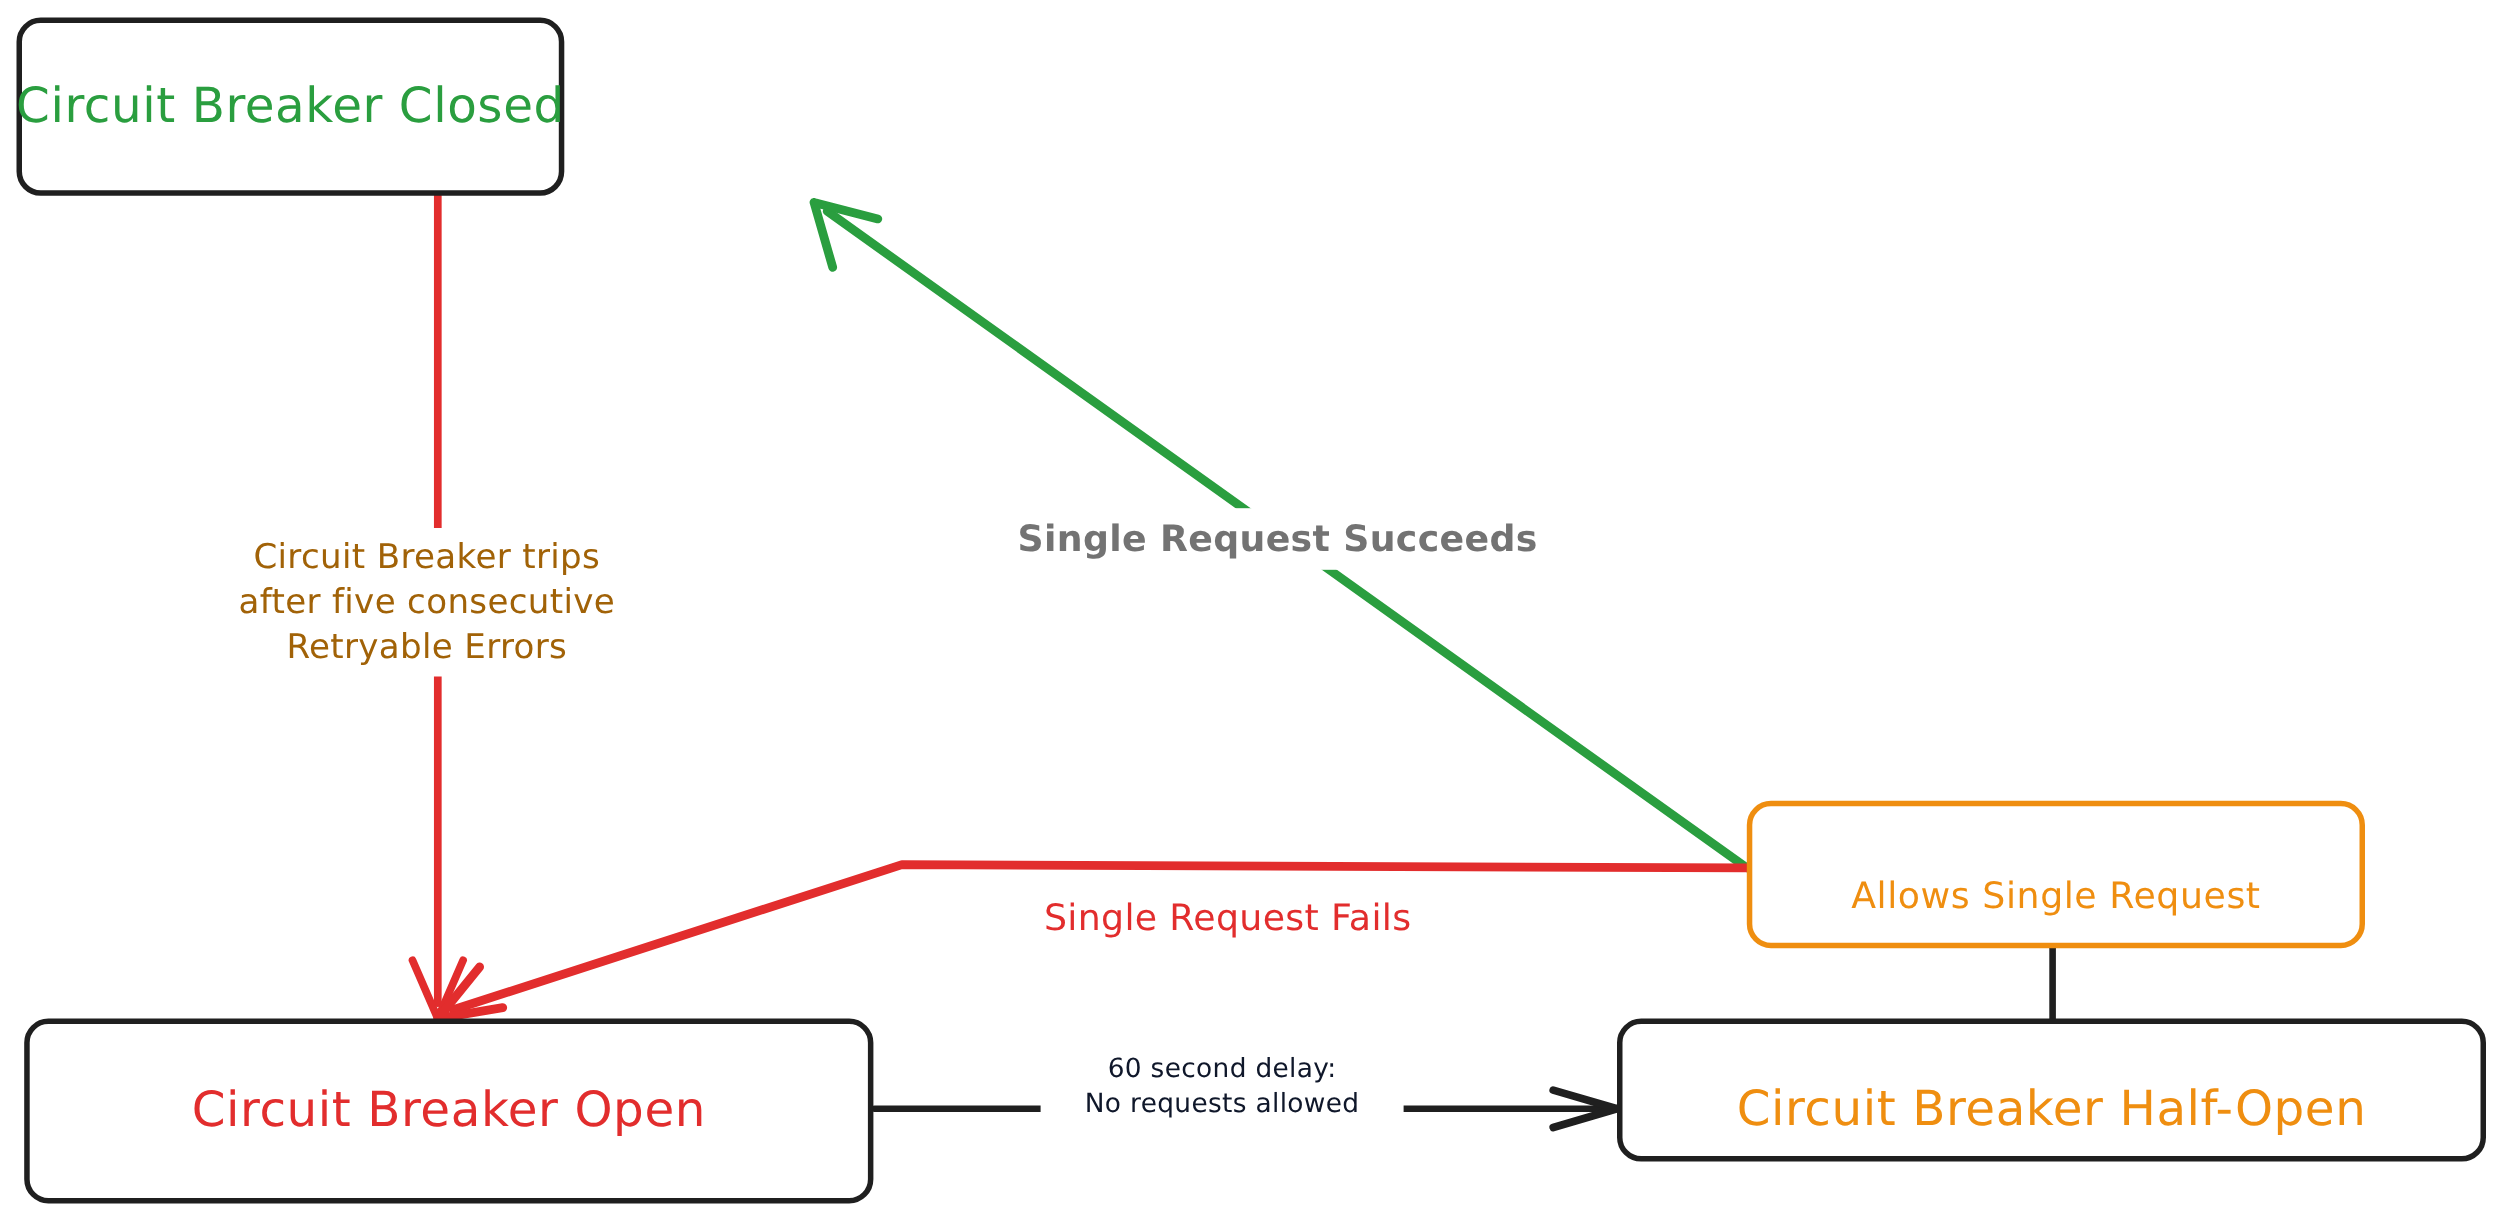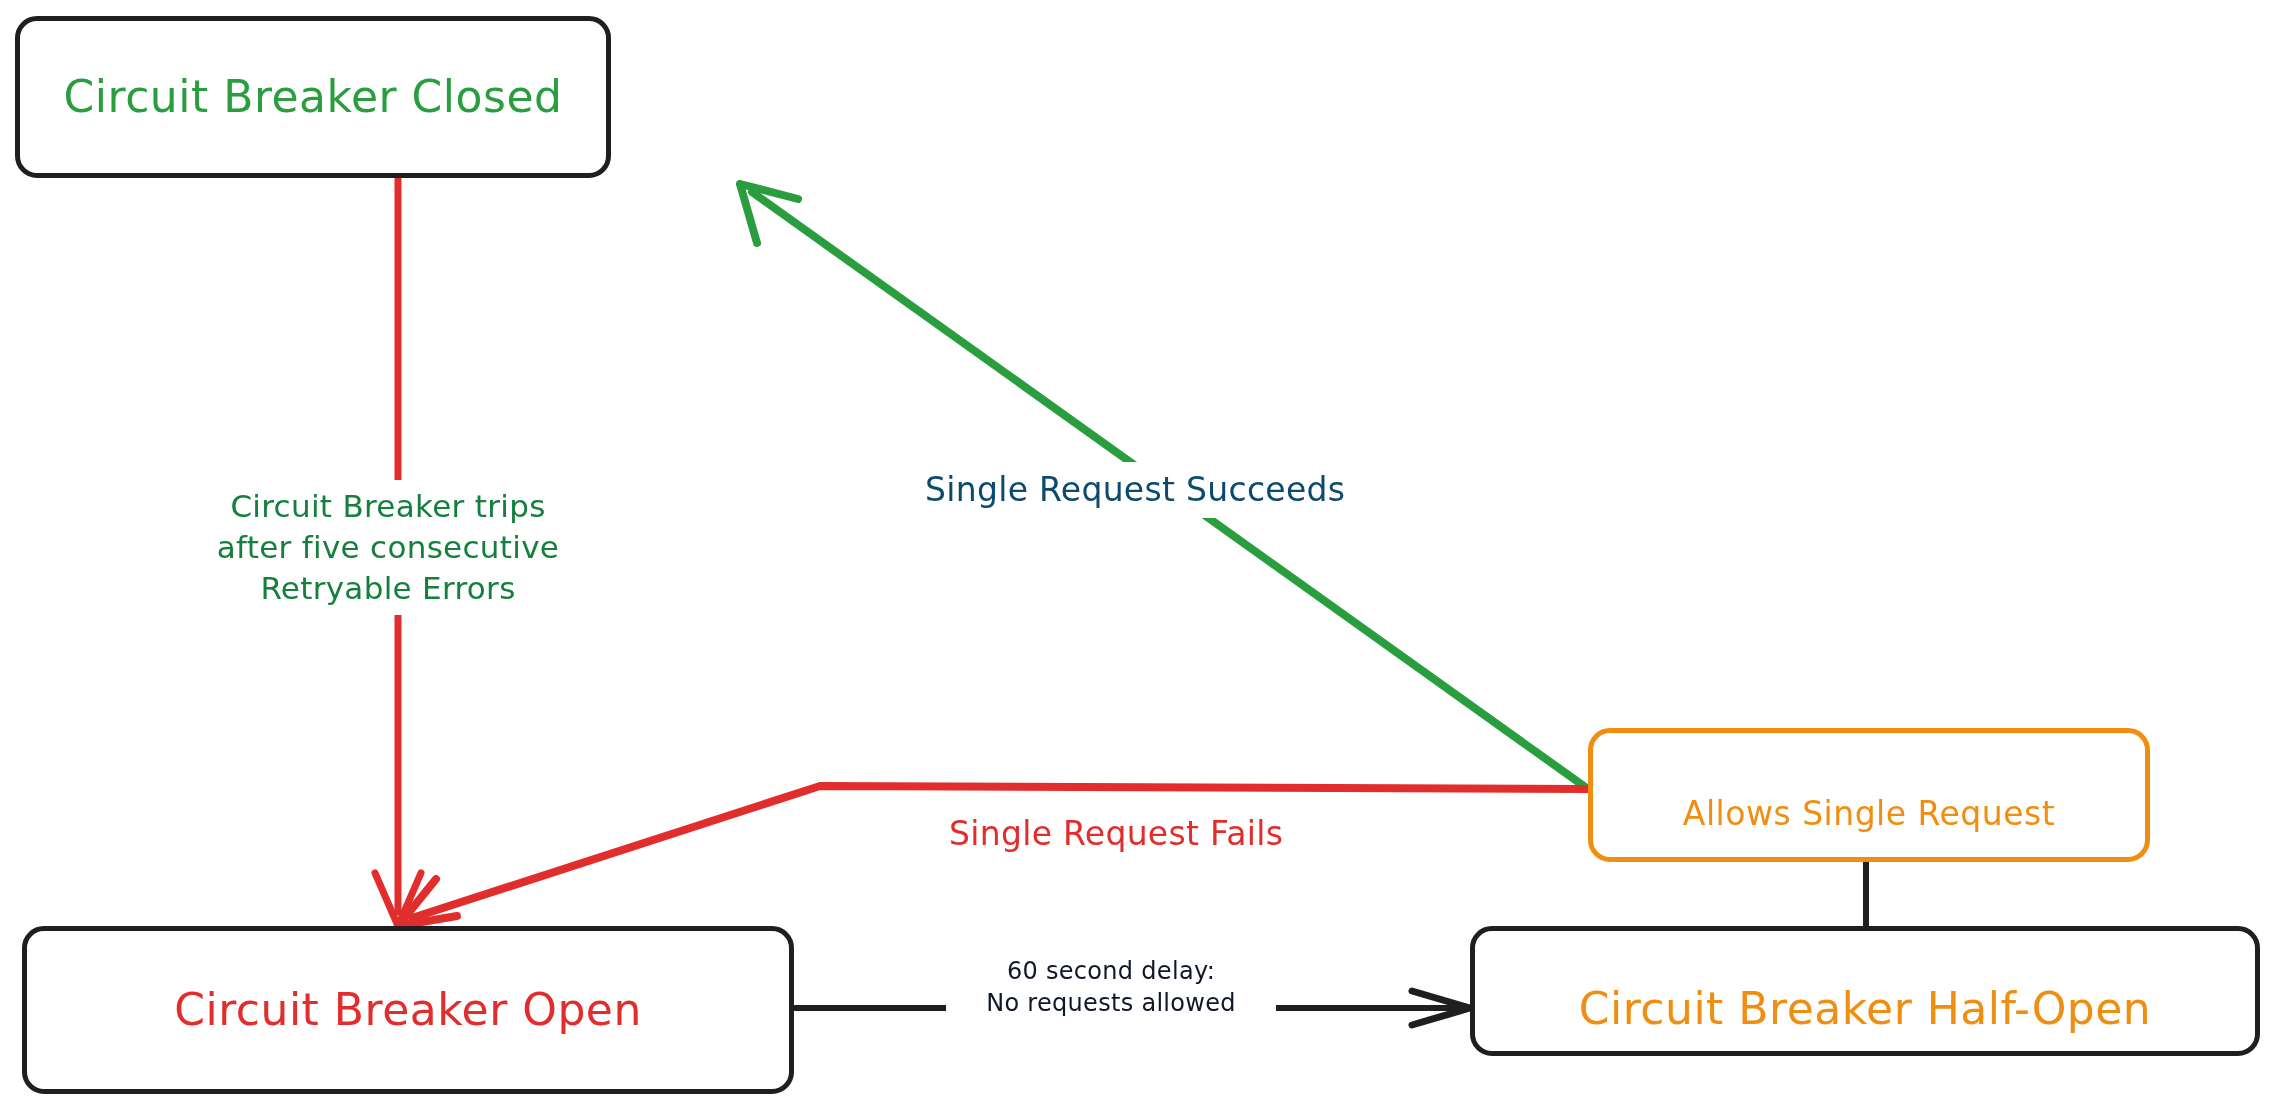--- a/index.html
+++ b/index.html
@@ -89,43 +89,43 @@
   <g>
     <path d="M 795 1008 L 1456 1008" stroke="#1f1f1f" stroke-width="6" fill="none" stroke-linecap="round"></path>
     <path d="M 1470 1008 L 1412 991 M 1470 1008 L 1412 1025" stroke="#1f1f1f" stroke-width="7" fill="none" stroke-linecap="round" stroke-linejoin="round"></path>
   </g>
 
   <g>
     <path d="M 1866 862 L 1866 926" stroke="#1f1f1f" stroke-width="6" fill="none" stroke-linecap="round"></path>
   </g>
 </svg>
 
-<div class="node node-black" id="node-closed" style="left: 15px; top: 16px; width: 596px; height: 162px; border-color: rgb(31, 31, 31);">
+<div class="node node-black" id="node-closed" style="left: 15px; top: 16px; width: 498px; height: 162px; border-color: rgb(31, 31, 31);">
   <span class="node-label c-green" style="font-size: 44px; color: rgb(42, 158, 63);">Circuit Breaker Closed</span>
 </div>
 
 <div class="node node-black" id="node-open" style="left: 22px; top: 926px; width: 772px; height: 168px; border-color: rgb(31, 31, 31); align-items: center;">
   <span class="node-label c-red" style="font-size: 44px; color: rgb(226, 45, 45);">Circuit Breaker Open</span>
 </div>
 
 <div class="node node-black" id="node-half-open" style="left: 1470px; top: 926px; width: 790px; height: 130px; border-color: rgb(31, 31, 31);">
   <span class="node-label c-orange" style="font-size: 44px; color: rgb(239, 142, 16);">Circuit Breaker Half-Open</span>
 </div>
 
 <div class="node node-orange" id="node-allows-single" style="left: 1588px; top: 728px; width: 562px; height: 134px; border-color: rgb(239, 142, 16);">
   <span class="node-label c-orange" style="font-size: 33px; color: rgb(239, 142, 16);">Allows Single Request</span>
 </div>
 
-<div class="edge-label c-red" id="label-closed-to-open" style="left: 168px; top: 480px; width: 420px; font-size: 31px; padding: 6px 10px; color: #15803d;">
+<div class="edge-label c-red" id="label-closed-to-open" style="left: 168px; top: 480px; width: 420px; font-size: 31px; padding: 6px 10px; color: #a16207;">
   <span>Circuit Breaker trips</span>
   <span>after five consecutive</span>
   <span>Retryable Errors</span>
 </div>
 
-<div class="edge-label c-green" id="label-allows-to-closed" style="left: 913px; top: 462px; font-size: 33px; padding: 6px 12px; color: #0c4a6e;">
+<div class="edge-label c-green" id="label-allows-to-closed" style="left: 913px; top: 462px; font-size: 33px; padding: 6px 12px; color: #737373; font-weight: bold;">
   <span>Single Request Succeeds</span>
 </div>
 
 <div class="edge-label c-red" id="label-allows-to-open" style="left: 937px; top: 806px; font-size: 33px; padding: 6px 12px; color: rgb(226, 45, 45);">
   <span>Single Request Fails</span>
 </div>
 
 <div class="edge-label c-black" id="label-open-to-half-open" style="left: 946px; top: 952px; width: 310px; font-size: 24px; padding: 4px 10px; color: #0f172a;">
   <span>60 second delay:</span>
   <span>No requests allowed</span>

